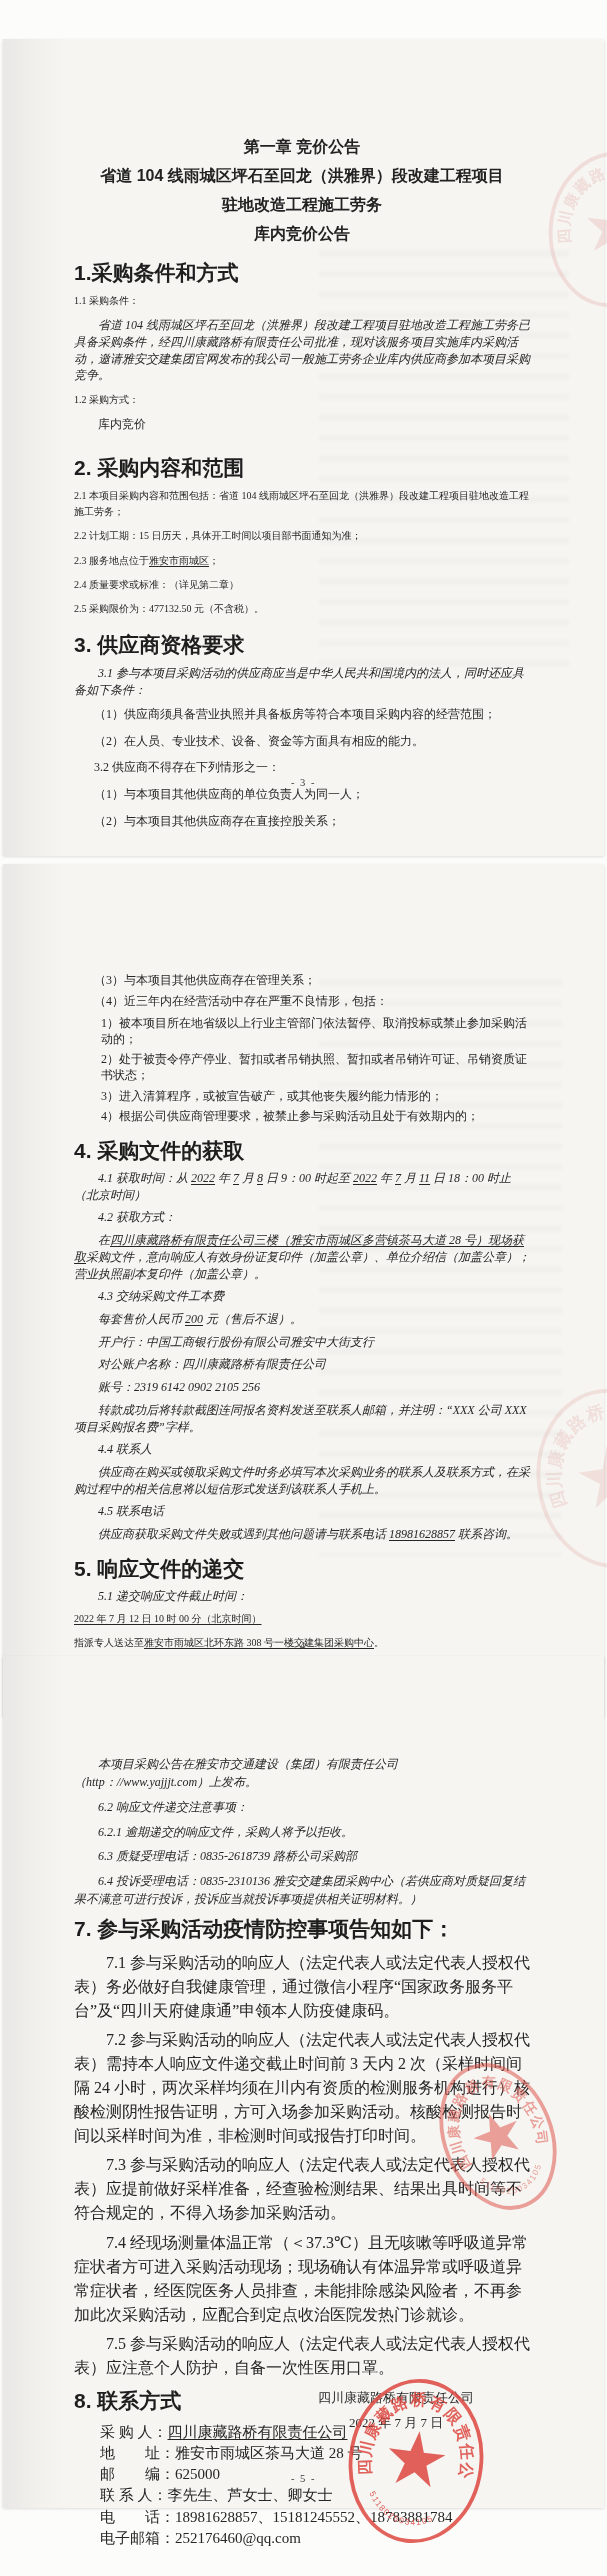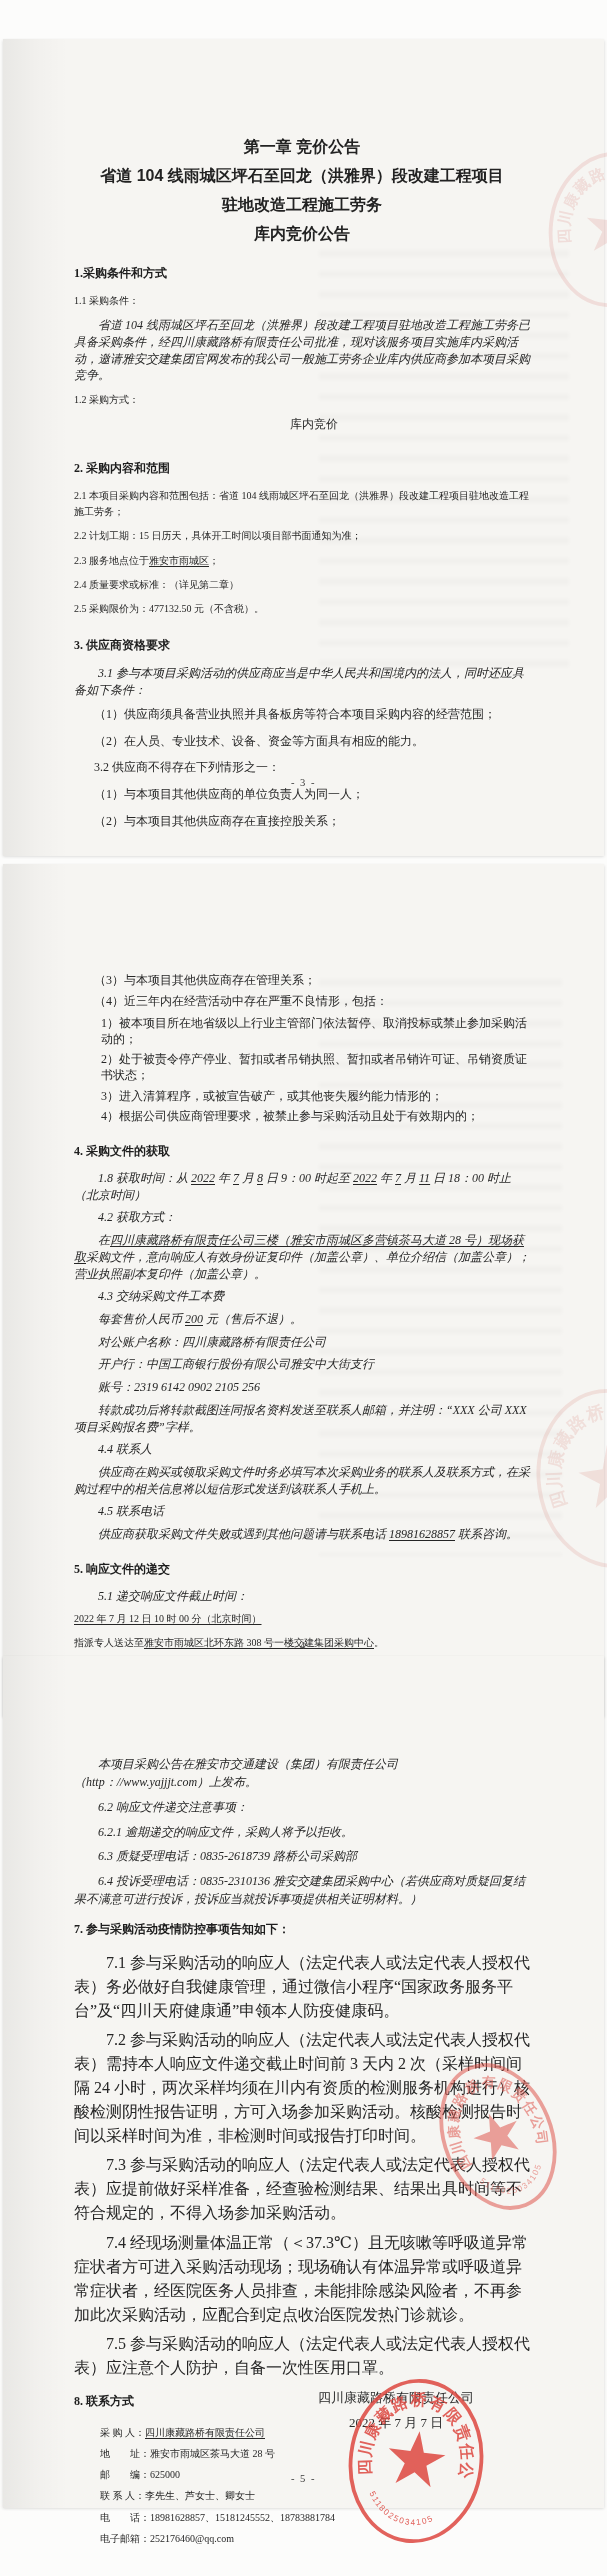--- a/index.html
+++ b/index.html
@@ -23,31 +23,31 @@
   .page2 .inner{padding-top:108px}
   .page3 .inner{padding-top:99px}
 
   .b{margin:0;}
   .doc-title{
     font-family:"Liberation Sans","DejaVu Sans",sans-serif;
     font-weight:700;font-size:16px;line-height:23px;
     text-align:center;margin:0 0 6px;color:#222;
   }
   .heading{
-    font-family:Liberation Serif, serif;
-    font-weight:700;font-size:12px;line-height:20px;
+    font-family:Liberation Sans, sans-serif;
+    font-weight:700;font-size:21px;line-height:20px;
     margin:18px 0 10px;color:#1e1e1e;
   }
   .line {font-size:10px;line-height:16px;margin:0 0 8.3px;}
-  .line-indent{font-size:12px;line-height:16px;margin:0 0 26px;text-indent:2em;text-align:center;}
+  .line-indent{font-size:12px;line-height:16px;margin:0 0 26px;text-indent:2em;}
   .para {font-size:12px;line-height:16.7px;margin:0 0 7.6px;text-indent:2em;font-style:italic;}
   .item {font-size:12px;line-height:16px;margin:0 0 10.6px 20px;}
   .item2{font-size:12px;line-height:16px;margin:0 0 4.6px 27px;}
   .wide {font-size:16px;line-height:24px;margin:0 0 5.3px;text-indent:2em;}
-  .contact{font-size:10px;line-height:19px;margin:0 0 2.3px 26px;}
+  .contact{font-size:15px;line-height:19px;margin:0 0 2.3px 26px;}
   .u{text-decoration:underline;text-underline-offset:2.3px;}
 
   .page2 .para{margin-bottom:6px;}
   .page2 .heading{margin:16.7px 0 9px;}
   .page2 .item{margin-bottom:5.3px;}
   .page3 .para{margin-bottom:6.8px;line-height:18px;}
   .page3 .heading{margin:10.6px 0 12px;}
 
   .pagenum{position:absolute;left:0;right:0;text-align:center;font-size:10.6px;color:#3a3a3a;letter-spacing:1.5px;}
   .page1 .pagenum{top:738px}
@@ -101,27 +101,27 @@
     </section>
     <section class="page page2">
       <div class="inner">
         <p class="b item"><span>（3）与本项目其他供应商存在管理关系；</span></p>
         <p class="b item"><span>（4）近三年内在经营活动中存在严重不良情形，包括：</span></p>
         <p class="b item2"><span>1）被本项目所在地省级以上行业主管部门依法暂停、取消投标或禁止参加采购活动的；</span></p>
         <p class="b item2"><span>2）处于被责令停产停业、暂扣或者吊销执照、暂扣或者吊销许可证、吊销资质证书状态；</span></p>
         <p class="b item2"><span>3）进入清算程序，或被宣告破产，或其他丧失履约能力情形的；</span></p>
         <p class="b item2"><span>4）根据公司供应商管理要求，被禁止参与采购活动且处于有效期内的；</span></p>
         <p class="b heading"><span>4.  采购文件的获取</span></p>
-        <p class="b para"><span>1.8 获取时间：从 </span><span class="u">2022</span><span> 年 </span><span class="u">7</span><span> 月 </span><span class="u">8</span><span> 日 9：00 时起至 </span><span class="u">2022</span><span> 年 </span><span class="u">7</span><span> 月 </span><span class="u">11</span><span> 日 18：00 时止（北京时间）</span></p>
+        <p class="b para"><span>4.1 获取时间：从 </span><span class="u">2022</span><span> 年 </span><span class="u">7</span><span> 月 </span><span class="u">8</span><span> 日 9：00 时起至 </span><span class="u">2022</span><span> 年 </span><span class="u">7</span><span> 月 </span><span class="u">11</span><span> 日 18：00 时止（北京时间）</span></p>
         <p class="b para"><span>4.2  获取方式：</span></p>
         <p class="b para"><span>在</span><span class="u">四川康藏路桥有限责任公司三楼（雅安市雨城区多营镇茶马大道 28 号）现场获取</span><span>采购文件，意向响应人有效身份证复印件（加盖公章）、单位介绍信（加盖公章）； 营业执照副本复印件（加盖公章）。</span></p>
         <p class="b para"><span>4.3 交纳采购文件工本费</span></p>
         <p class="b para"><span>每套售价人民币 </span><span class="u">200</span><span> 元（售后不退）。</span></p>
+        <p class="b para"><span>开户行：中国工商银行股份有限公司雅安中大街支行</span></p>
         <p class="b para"><span>对公账户名称：四川康藏路桥有限责任公司</span></p>
-        <p class="b para"><span>开户行：中国工商银行股份有限公司雅安中大街支行</span></p>
         <p class="b para"><span>账号：2319 6142 0902 2105 256</span></p>
         <p class="b para"><span>转款成功后将转款截图连同报名资料发送至联系人邮箱，并注明：“XXX 公司 XXX 项目采购报名费”字样。</span></p>
         <p class="b para"><span>4.4 联系人</span></p>
         <p class="b para"><span>供应商在购买或领取采购文件时务必填写本次采购业务的联系人及联系方式，在采购过程中的相关信息将以短信形式发送到该联系人手机上。</span></p>
         <p class="b para"><span>4.5 联系电话</span></p>
         <p class="b para"><span>供应商获取采购文件失败或遇到其他问题请与联系电话 </span><span class="u">18981628857</span><span> 联系咨询。</span></p>
         <p class="b heading"><span>5.  响应文件的递交</span></p>
         <p class="b para"><span>5.1 递交响应文件截止时间：</span></p>
         <p class="b line"><span class="u">2022 年 7 月 12 日 10 时 00 分（北京时间）</span></p>
         <p class="b line"><span>指派专人送达至</span><span class="u">雅安市雨城区北环东路 308 号一楼交建集团采购中心</span><span>。</span></p>

